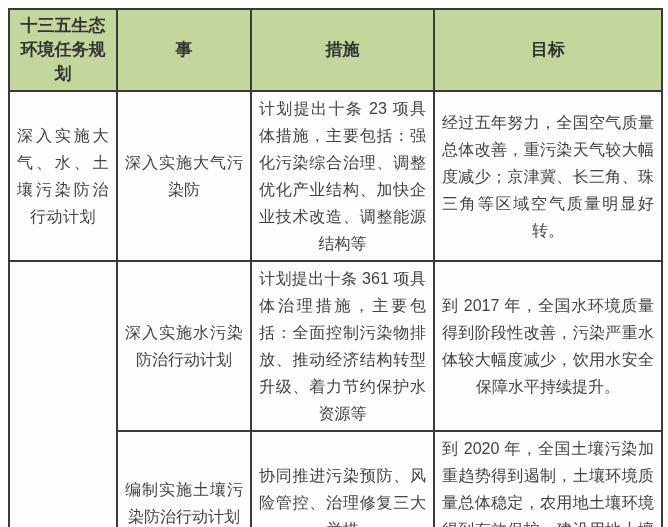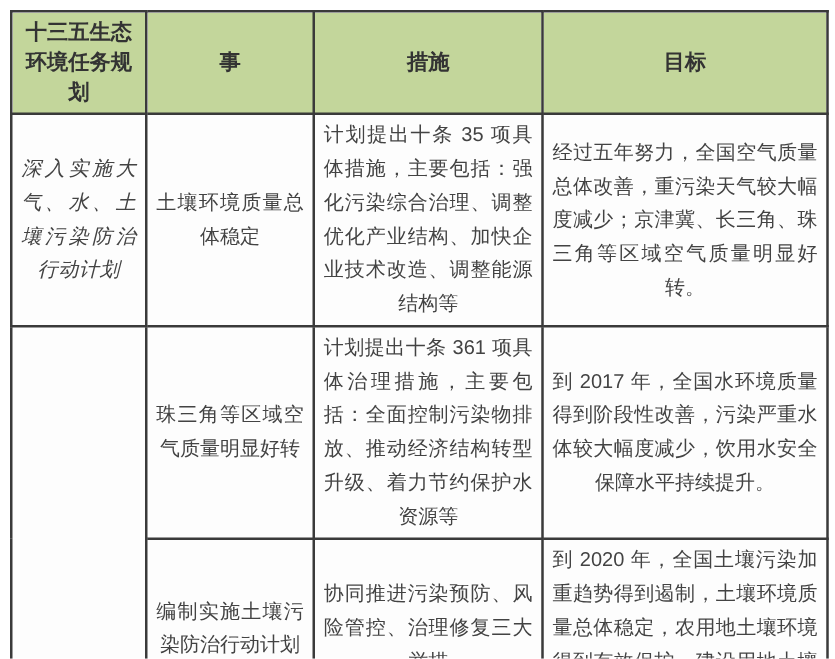--- a/index.html
+++ b/index.html
@@ -42,21 +42,20 @@
     font-size: 16px;
     line-height: 27px;
     padding: 3px 7px;
     text-align: justify;
     text-align-last: center;
     text-justify: inter-ideograph;
     color: #434343;
   }
   td.cat {
     letter-spacing: 0.5px;
-    font-style: italic;
   }
   tr.hrow   { height: 49px; }
   tr.row-1  { height: 167px; }
   tr.row-2  { height: 165px; }
   tr.row-3  { height: 131px; }
   col.c1 { width: 108px; }
   col.c2 { width: 134px; }
   col.c3 { width: 183px; }
   col.c4 { width: 228px; }
 </style>
@@ -74,28 +73,28 @@
     <tbody>
       <tr class="hrow">
         <th class="hdr">十三五生态环境任务规划</th>
         <th class="hdr">事</th>
         <th class="hdr">措施</th>
         <th class="hdr">目标</th>
       </tr>
 
       <tr class="row-1">
         <td class="cell cat">深入实施大气、水、土壤污染防治行动计划</td>
-        <td class="cell">土壤环境质量总体稳定</td>
-        <td class="cell">计划提出十条 35 项具体措施，主要包括：强化污染综合治理、调整优化产业结构、加快企业技术改造、调整能源结构等</td>
+        <td class="cell">深入实施大气污染防</td>
+        <td class="cell">计划提出十条 23 项具体措施，主要包括：强化污染综合治理、调整优化产业结构、加快企业技术改造、调整能源结构等</td>
         <td class="cell">经过五年努力，全国空气质量总体改善，重污染天气较大幅度减少；京津冀、长三角、珠三角等区域空气质量明显好转。</td>
       </tr>
 
       <tr class="row-2">
         <td class="cell cat" rowspan="2"></td>
-        <td class="cell">珠三角等区域空气质量明显好转</td>
+        <td class="cell">深入实施水污染防治行动计划</td>
         <td class="cell">计划提出十条 361 项具体治理措施，主要包括：全面控制污染物排放、推动经济结构转型升级、着力节约保护水资源等</td>
         <td class="cell">到 2017 年，全国水环境质量得到阶段性改善，污染严重水体较大幅度减少，饮用水安全保障水平持续提升。</td>
       </tr>
 
       <tr class="row-3">
         <td class="cell">编制实施土壤污染防治行动计划</td>
         <td class="cell">协同推进污染预防、风险管控、治理修复三大举措</td>
         <td class="cell">到 2020 年，全国土壤污染加重趋势得到遏制，土壤环境质量总体稳定，农用地土壤环境得到有效保护，建设用地土壤环境安全得到基本保障。</td>
       </tr>
     </tbody>

